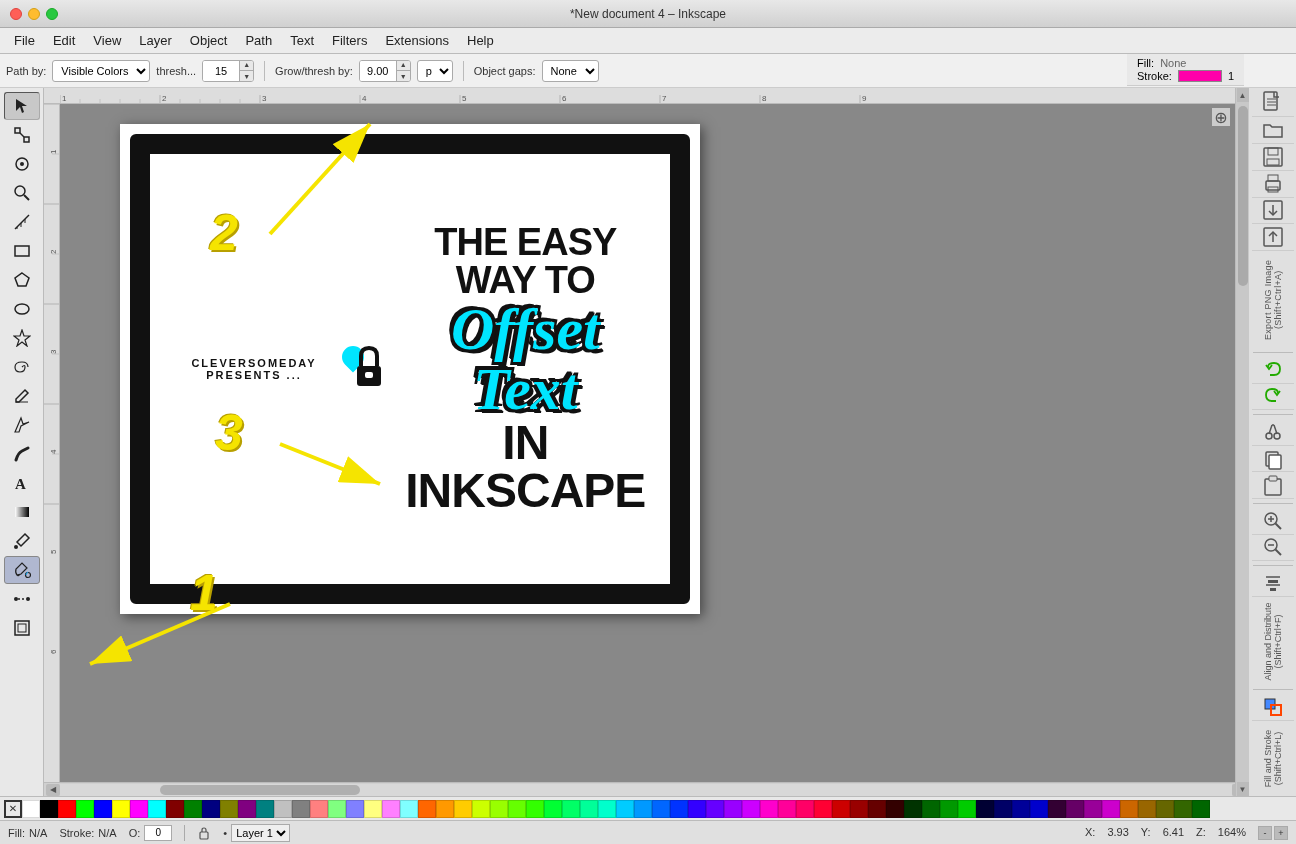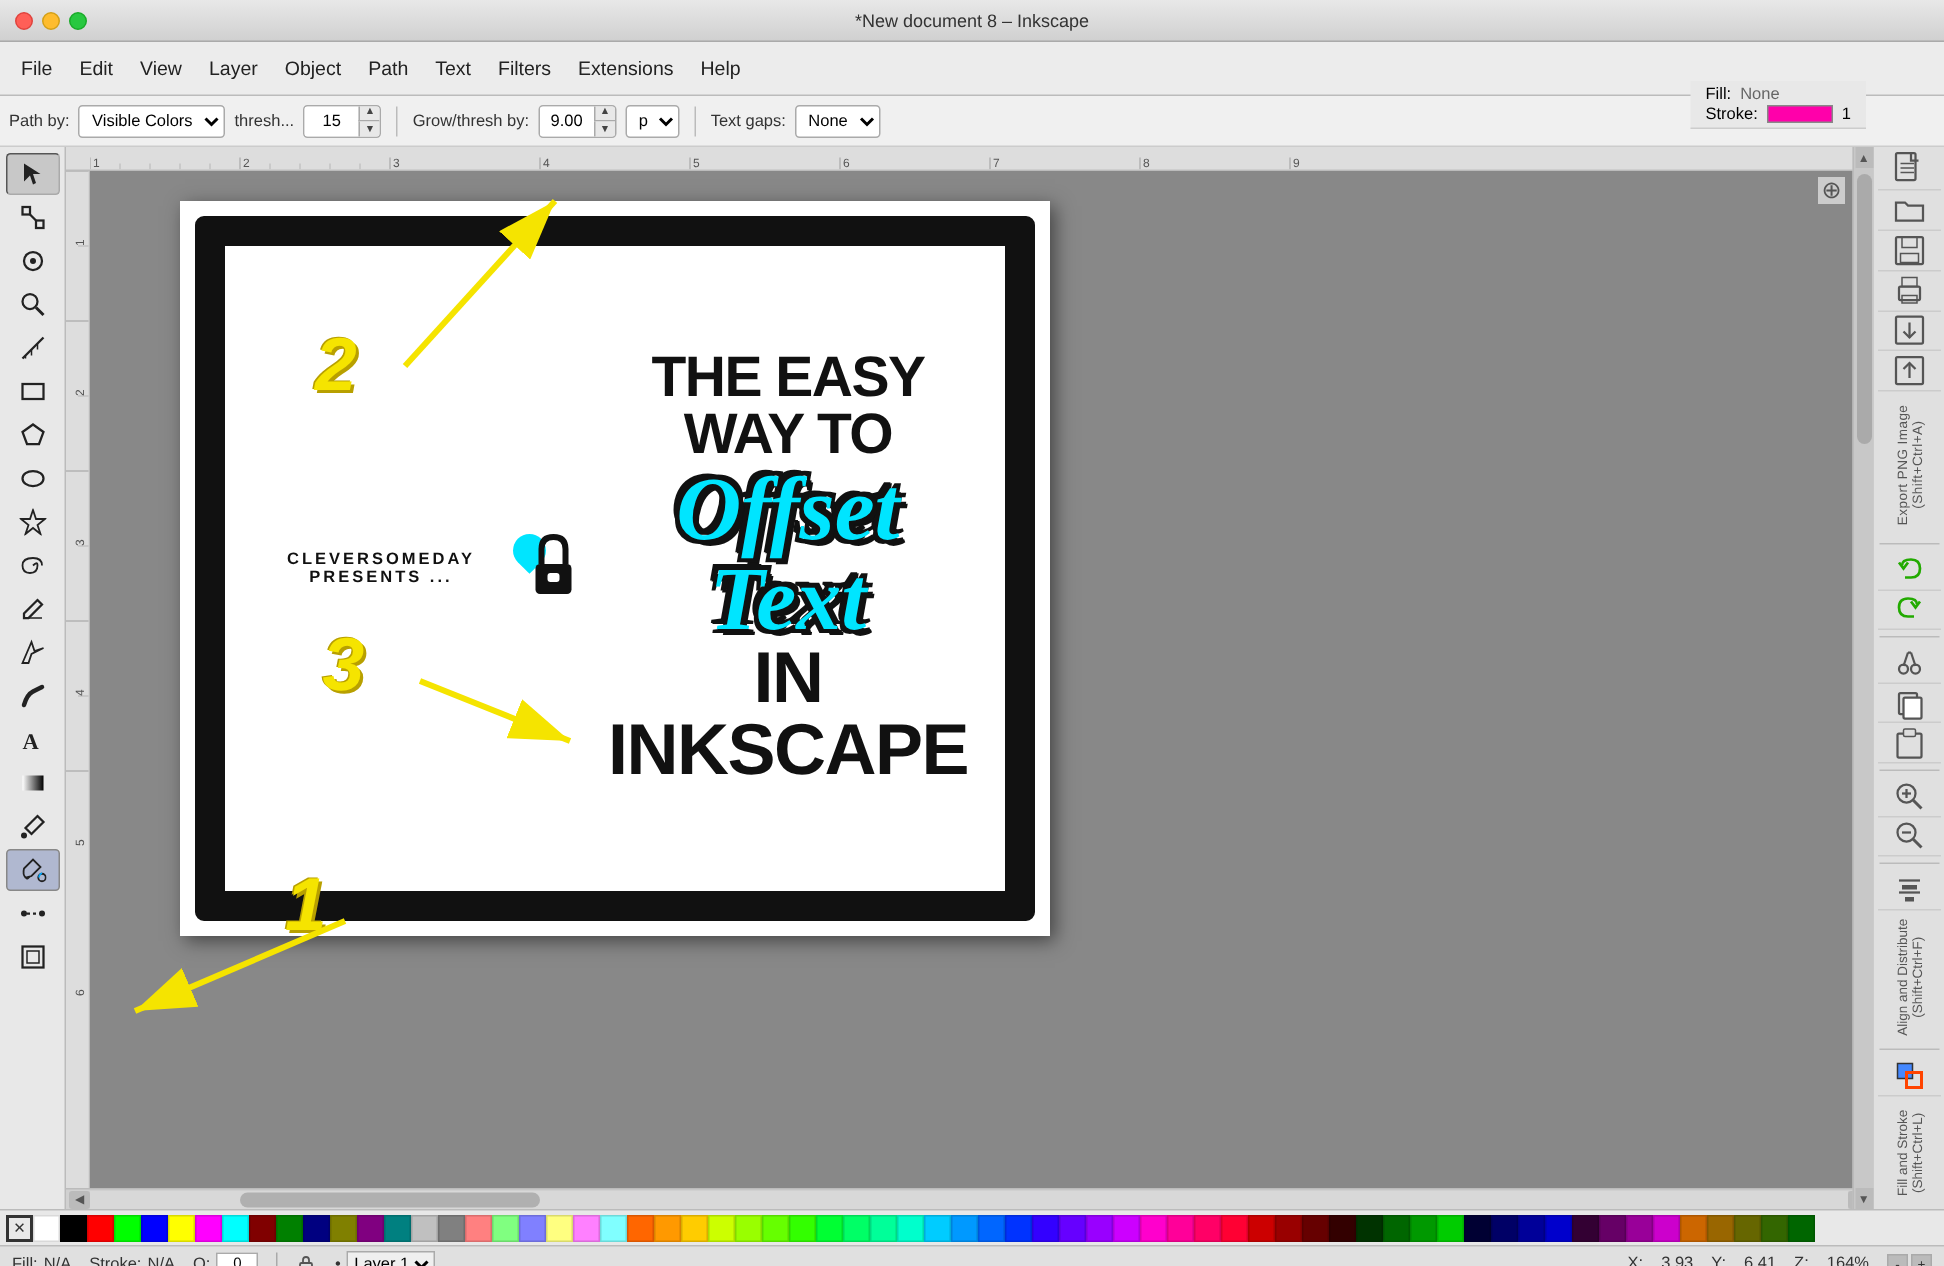--- a/index.html
+++ b/index.html
@@ -20,21 +20,21 @@
     .titlebar-btn.close { background: #ff5f57; border: 1px solid #e0443e; }
     .titlebar-btn.minimize { background: #febc2e; border: 1px solid #d4a017; }
     .titlebar-btn.maximize { background: #28c840; border: 1px solid #1aab29; }
     .titlebar-title {
       position: absolute; left: 50%; transform: translateX(-50%);
       font-size: 12px; color: #333; white-space: nowrap;
     }
 
     
     .menubar {
-      height: 36px;
+      height: 26px;
       background: #ececec;
       border-bottom: 1px solid #bbb;
       display: flex;
       align-items: center;
       padding: 0 6px;
       gap: 2px;
     }
     .menu-item {
       padding: 2px 8px;
       font-size: 13px;
@@ -176,21 +176,21 @@
   </style>
 </head>
 <body>
 
 <div class="titlebar">
   <div class="titlebar-buttons">
     <div class="titlebar-btn close"></div>
     <div class="titlebar-btn minimize"></div>
     <div class="titlebar-btn maximize"></div>
   </div>
-  <div class="titlebar-title">*New document 8 – Inkscape</div>
+  <div class="titlebar-title">*New document 4 – Inkscape</div>
 </div>
 
 <div class="menubar">
   <span class="menu-item">File</span>
   <span class="menu-item">Edit</span>
   <span class="menu-item">View</span>
   <span class="menu-item">Layer</span>
   <span class="menu-item">Object</span>
   <span class="menu-item">Path</span>
   <span class="menu-item">Text</span>
@@ -218,21 +218,21 @@
     <input type="text" value="9.00" style="">
     <div class="spinbox-arrows">
       <div class="spinbox-arrow">▲</div>
       <div class="spinbox-arrow">▼</div>
     </div>
   </div>
   <select class="toolbar-select" style="width:36px;">
     <option>pt</option>
   </select>
   <div class="toolbar-separator"></div>
-  <span class="toolbar-label">Text gaps:</span>
+  <span class="toolbar-label">Object gaps:</span>
   <select class="toolbar-select">
     <option>None</option>
   </select>
 </div>
 
 <div style="position:absolute;right:52px;top:54px;background:#e8e8e8;padding:3px 10px;display:flex;flex-direction:column;gap:1px;z-index:30;font-size:11px;border-bottom:1px solid #ccc;">
   <div style="display:flex;align-items:center;gap:6px;">
     <span>Fill:</span>
     <span style="color:#666;font-size:11px;">None</span>
   </div>

